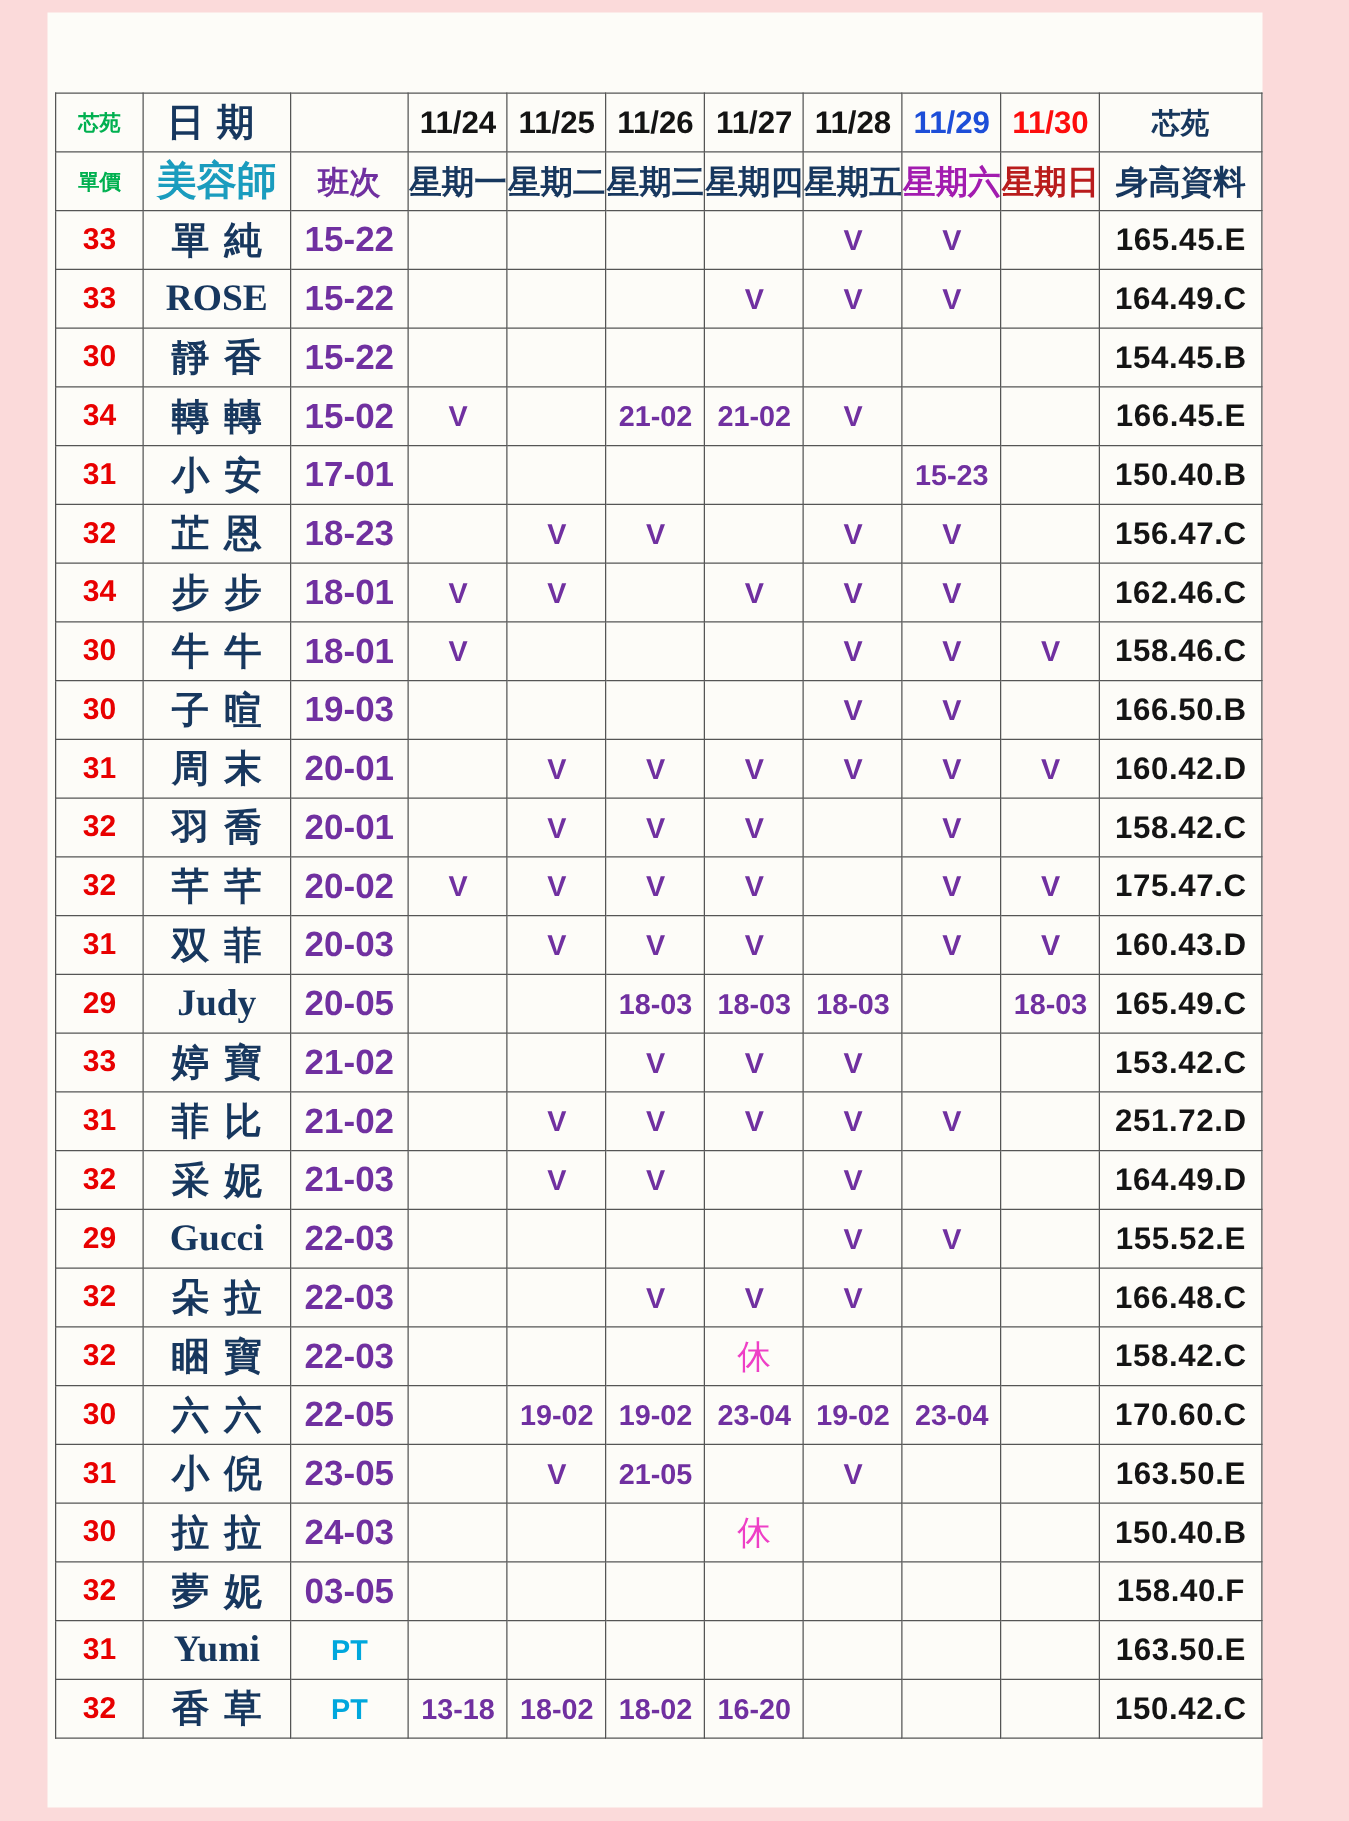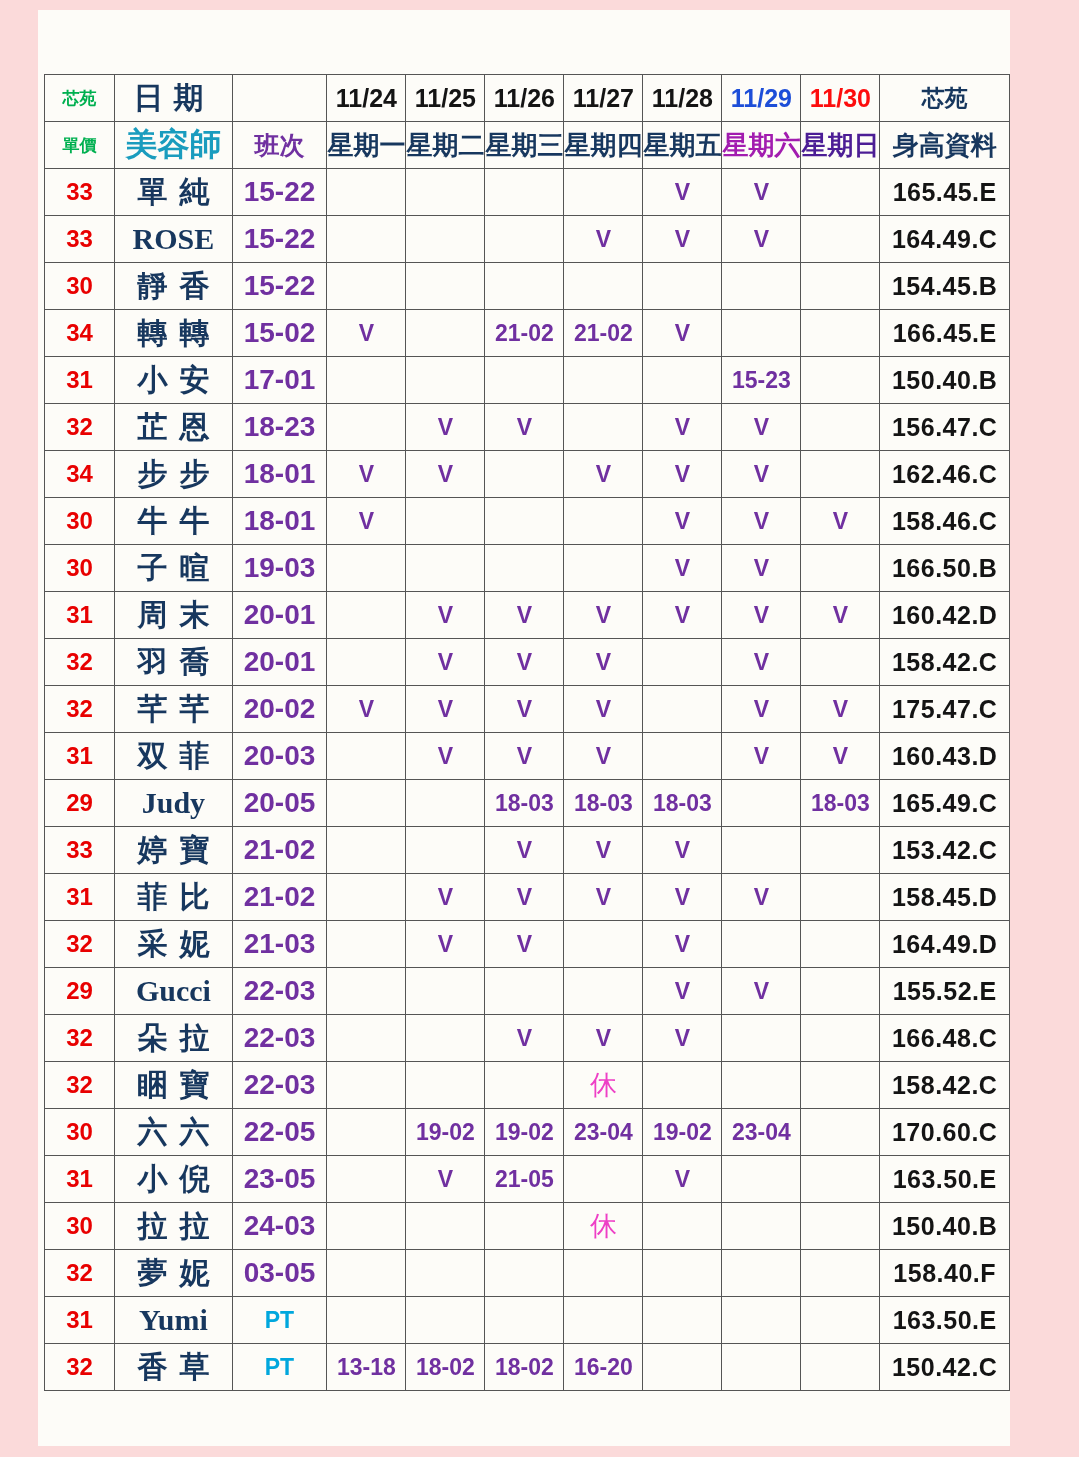--- a/index.html
+++ b/index.html
@@ -86,21 +86,21 @@
       <tr id="row-weekdays">
         <th class="small-hdr green">單價</th>
         <th class="artist-label teal">美容師</th>
         <th class="shift-label purple">班次</th>
         <th class="week-cell" style="color: rgb(23, 55, 94);">星期一</th>
           <th class="week-cell" style="color: rgb(23, 55, 94);">星期二</th>
           <th class="week-cell" style="color: rgb(23, 55, 94);">星期三</th>
           <th class="week-cell" style="color: rgb(23, 55, 94);">星期四</th>
           <th class="week-cell" style="color: rgb(23, 55, 94);">星期五</th>
           <th class="week-cell" style="color: #a21caf;">星期六</th>
-          <th class="week-cell" style="color: #4c1d95;">星期日</th>
+          <th class="week-cell" style="color: #b91c1c;">星期日</th>
           <th class="height-label navy">身高資料</th>
       </tr>
     </thead>
     <tbody id="schedule-body">
         <tr>
           <td class="price">33</td>
           <td class="name cjk">單純</td>
           <td class="shift">15-22</td>
           <td class="day"></td>
           <td class="day"></td>
@@ -297,21 +297,21 @@
           <td class="price">31</td>
           <td class="name cjk">菲比</td>
           <td class="shift">21-02</td>
           <td class="day"></td>
           <td class="day">V</td>
           <td class="day">V</td>
           <td class="day">V</td>
           <td class="day">V</td>
           <td class="day">V</td>
           <td class="day"></td>
-          <td class="height">158.45.D</td>
+          <td class="height">251.72.D</td>
         </tr>
         <tr>
           <td class="price">32</td>
           <td class="name cjk">采妮</td>
           <td class="shift">21-03</td>
           <td class="day"></td>
           <td class="day">V</td>
           <td class="day">V</td>
           <td class="day"></td>
           <td class="day">V</td>

